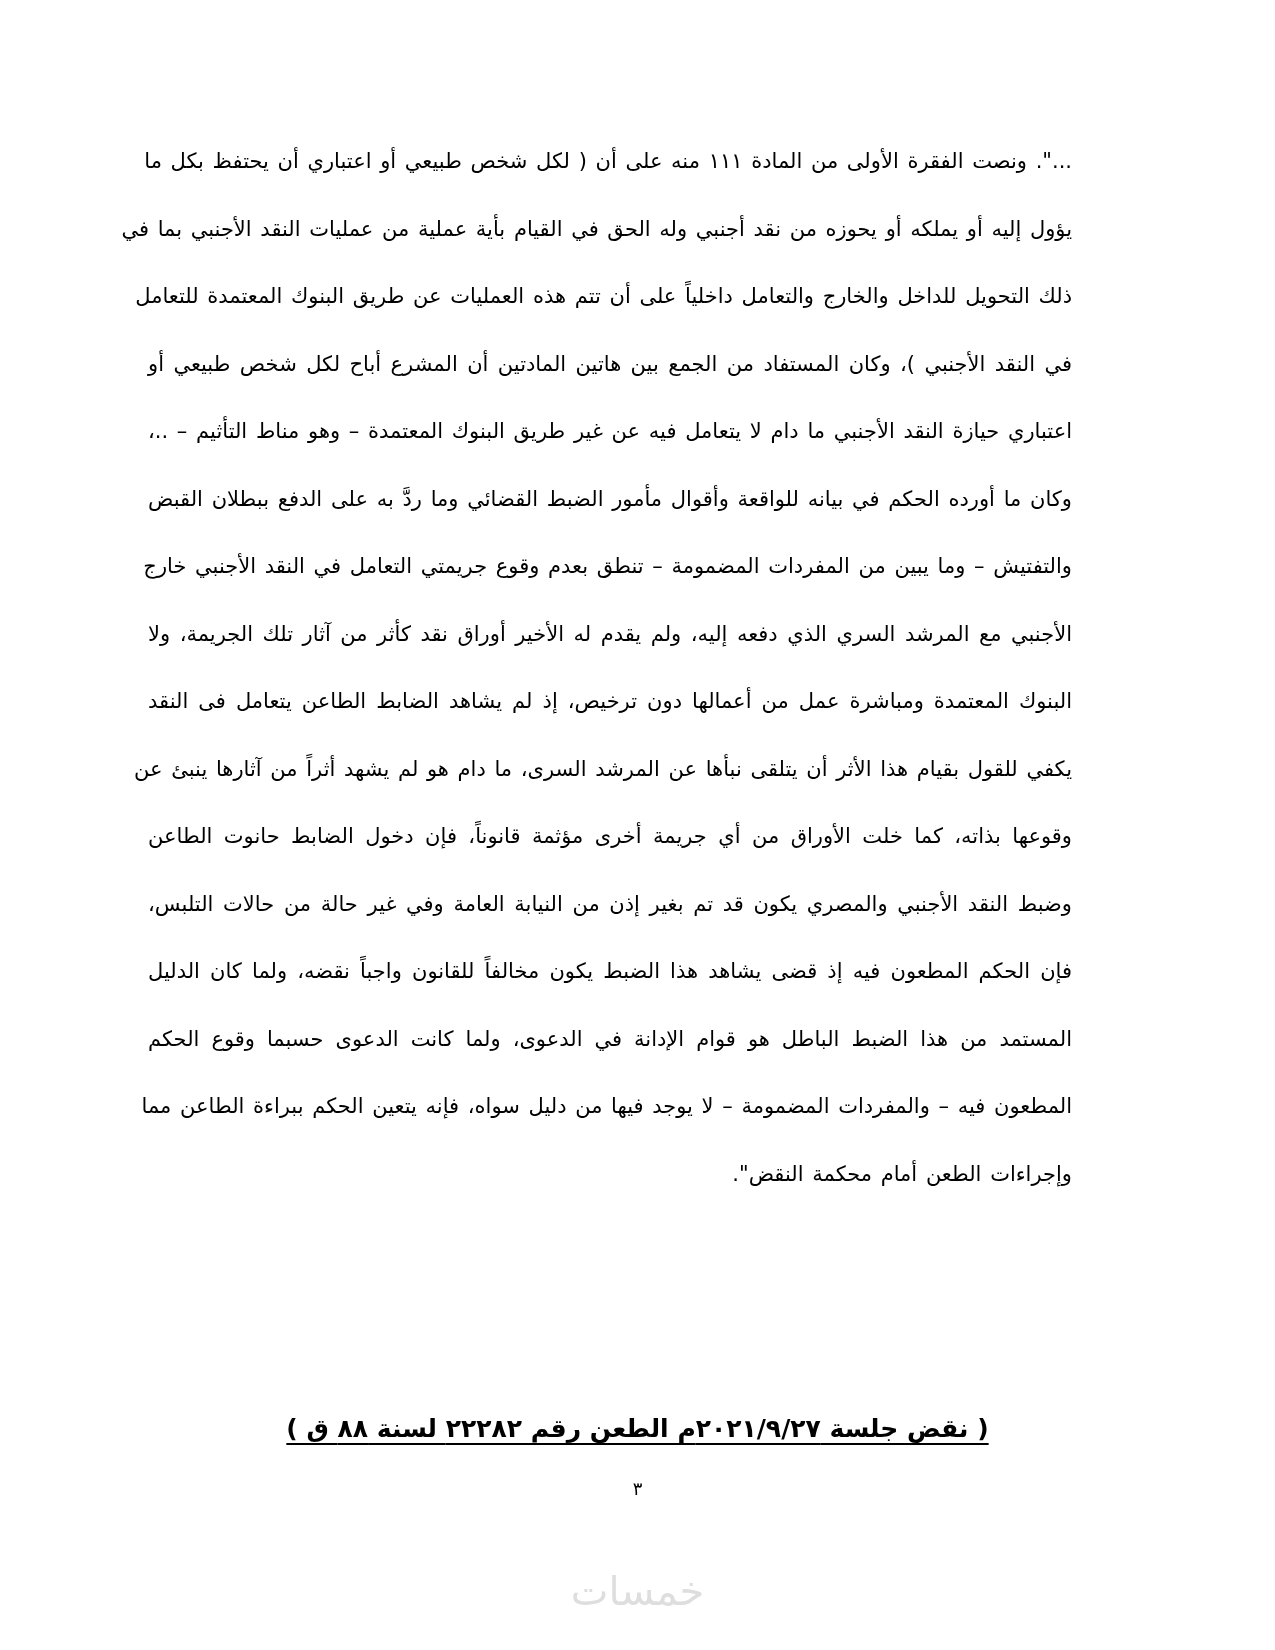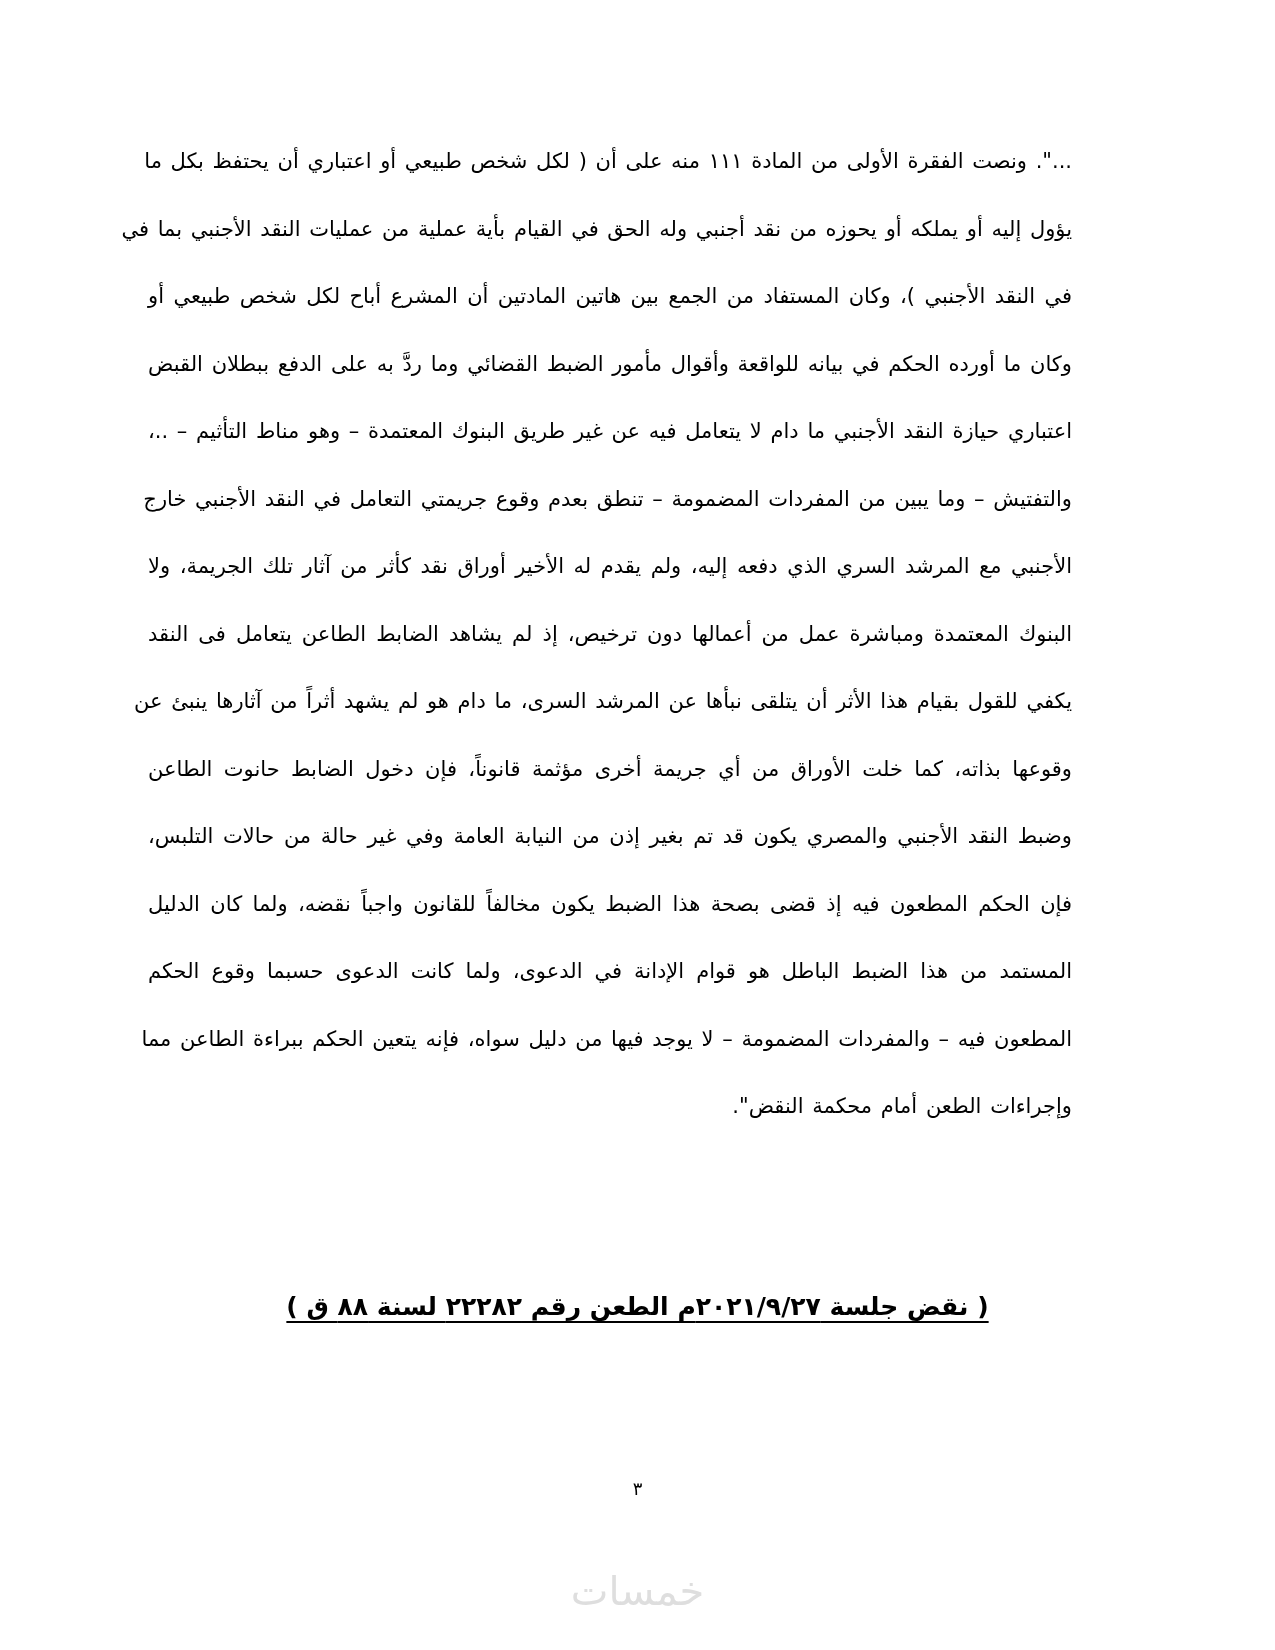--- a/index.html
+++ b/index.html
@@ -34,21 +34,21 @@
     }
     .body-line.indent {
       padding-right: 0;
       padding-left: 0;
     }
     .body-line.last {
       text-align-last: right;
     }
     .heading {
       position: absolute;
-      top: 1292px;
+      top: 1414px;
       left: 0;
       width: 1275px;
       text-align: center;
       direction: rtl;
       font-family: "DejaVu Sans", "Liberation Sans", sans-serif;
       font-size: 25px;
       font-weight: bold;
     }
     .heading span {
       text-decoration: underline;
@@ -75,30 +75,31 @@
       direction: rtl;
       letter-spacing: 2px;
     }
   </style>
 </head>
 <body>
 
 <div class="page">
   <div class="body-line">...". ونصت الفقرة الأولى من المادة ١١١ منه على أن ( لكل شخص طبيعي أو اعتباري أن يحتفظ بكل ما</div>
   <div class="body-line">يؤول إليه أو يملكه أو يحوزه من نقد أجنبي وله الحق في القيام بأية عملية من عمليات النقد الأجنبي بما في</div>
+  <div class="body-line indent">ذلك التحويل للداخل والخارج والتعامل داخلياً على أن تتم هذه العمليات عن طريق البنوك المعتمدة للتعامل</div>
   <div class="body-line">في النقد الأجنبي )، وكان المستفاد من الجمع بين هاتين المادتين أن المشرع أباح لكل شخص طبيعي أو</div>
+  <div class="body-line">اعتباري حيازة النقد الأجنبي ما دام لا يتعامل فيه عن غير طريق البنوك المعتمدة – وهو مناط التأثيم –  ..،</div>
   <div class="body-line indent">وكان ما أورده الحكم في بيانه للواقعة وأقوال مأمور الضبط القضائي وما ردَّ به على الدفع ببطلان القبض</div>
-  <div class="body-line">اعتباري حيازة النقد الأجنبي ما دام لا يتعامل فيه عن غير طريق البنوك المعتمدة – وهو مناط التأثيم –  ..،</div>
   <div class="body-line">والتفتيش – وما يبين من المفردات المضمومة – تنطق بعدم وقوع جريمتي التعامل في النقد الأجنبي خارج</div>
   <div class="body-line">الأجنبي مع المرشد السري الذي دفعه إليه، ولم يقدم له الأخير أوراق نقد كأثر من آثار تلك الجريمة، ولا</div>
   <div class="body-line indent">البنوك المعتمدة ومباشرة عمل من أعمالها دون ترخيص، إذ لم يشاهد الضابط الطاعن يتعامل فى النقد</div>
   <div class="body-line">يكفي للقول بقيام هذا الأثر أن يتلقى نبأها عن المرشد السرى، ما دام هو لم يشهد أثراً من آثارها ينبئ عن</div>
   <div class="body-line indent">وقوعها بذاته، كما خلت الأوراق من أي جريمة أخرى مؤثمة قانوناً، فإن دخول الضابط حانوت الطاعن</div>
   <div class="body-line">وضبط النقد الأجنبي والمصري يكون قد تم بغير إذن من النيابة العامة وفي غير حالة من حالات التلبس،</div>
-  <div class="body-line indent">فإن الحكم المطعون فيه إذ قضى بصحة هذا الضبط يكون مخالفاً للقانون واجباً نقضه، ولما كان الدليل</div>
+  <div class="body-line indent">فإن الحكم المطعون فيه إذ قضى يشاهد هذا الضبط يكون مخالفاً للقانون واجباً نقضه، ولما كان الدليل</div>
   <div class="body-line">المستمد من هذا الضبط الباطل هو قوام الإدانة في الدعوى، ولما كانت الدعوى حسبما وقوع الحكم</div>
   <div class="body-line">المطعون فيه – والمفردات المضمومة – لا يوجد فيها من دليل سواه، فإنه يتعين الحكم ببراءة الطاعن مما</div>
   <div class="body-line last">وإجراءات الطعن أمام محكمة النقض".</div>
 </div>
 
 <div class="heading">
   <span>( نقض جلسة ٢٠٢١/٩/٢٧م  الطعن رقم ٢٢٢٨٢ لسنة ٨٨ ق )</span>
 </div>
 
 <div class="page-number">٣</div>

